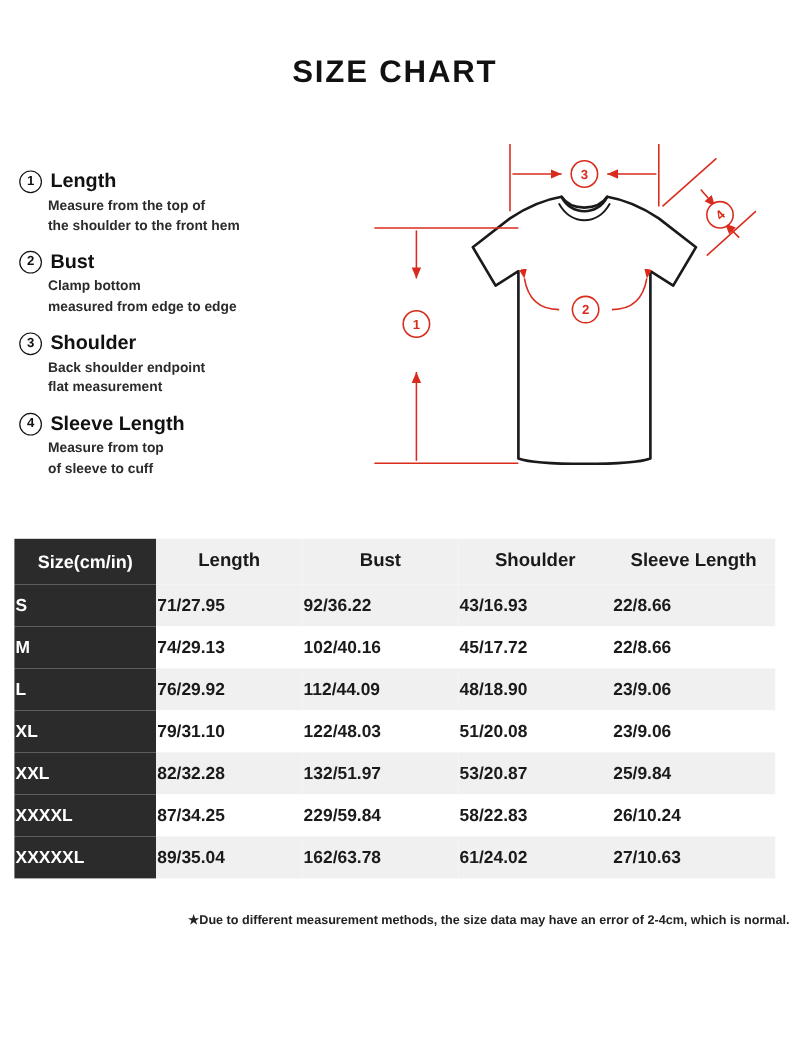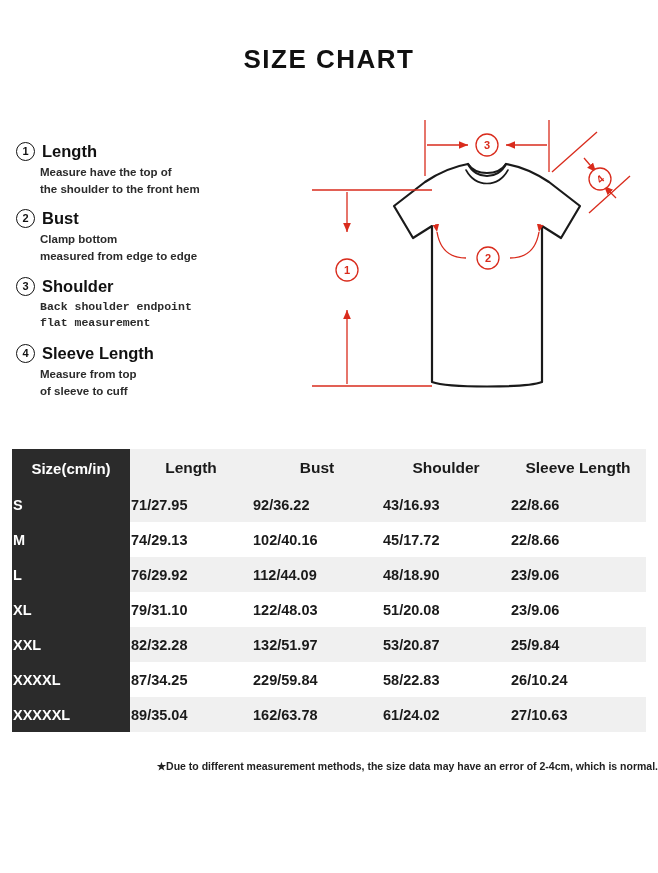--- a/index.html
+++ b/index.html
@@ -146,39 +146,39 @@
 
   <div class="title">SIZE CHART</div>
 
   <div class="legend">
 
     <div class="legend-item">
       <div class="legend-head">
         <span class="num-circle">1</span>
         <span class="legend-title">Length</span>
       </div>
-      <div class="legend-desc" style="white-space: pre-line;">Measure have the top of
+      <div class="legend-desc" style="white-space: pre-line;">Measure from the top of
 the shoulder to the front hem</div>
     </div>
 
     <div class="legend-item">
       <div class="legend-head">
         <span class="num-circle">2</span>
         <span class="legend-title">Bust</span>
       </div>
       <div class="legend-desc" style="white-space: pre-line;">Clamp bottom
 measured from edge to edge</div>
     </div>
 
     <div class="legend-item">
       <div class="legend-head">
         <span class="num-circle">3</span>
         <span class="legend-title">Shoulder</span>
       </div>
-      <div class="legend-desc" style="white-space: pre-line; font-family: Liberation Mono, monospace;">Back shoulder endpoint
+      <div class="legend-desc" style="white-space: pre-line;">Back shoulder endpoint
 flat measurement</div>
     </div>
 
     <div class="legend-item">
       <div class="legend-head">
         <span class="num-circle">4</span>
         <span class="legend-title">Sleeve Length</span>
       </div>
       <div class="legend-desc" style="white-space: pre-line;">Measure from top
 of sleeve to cuff</div>

